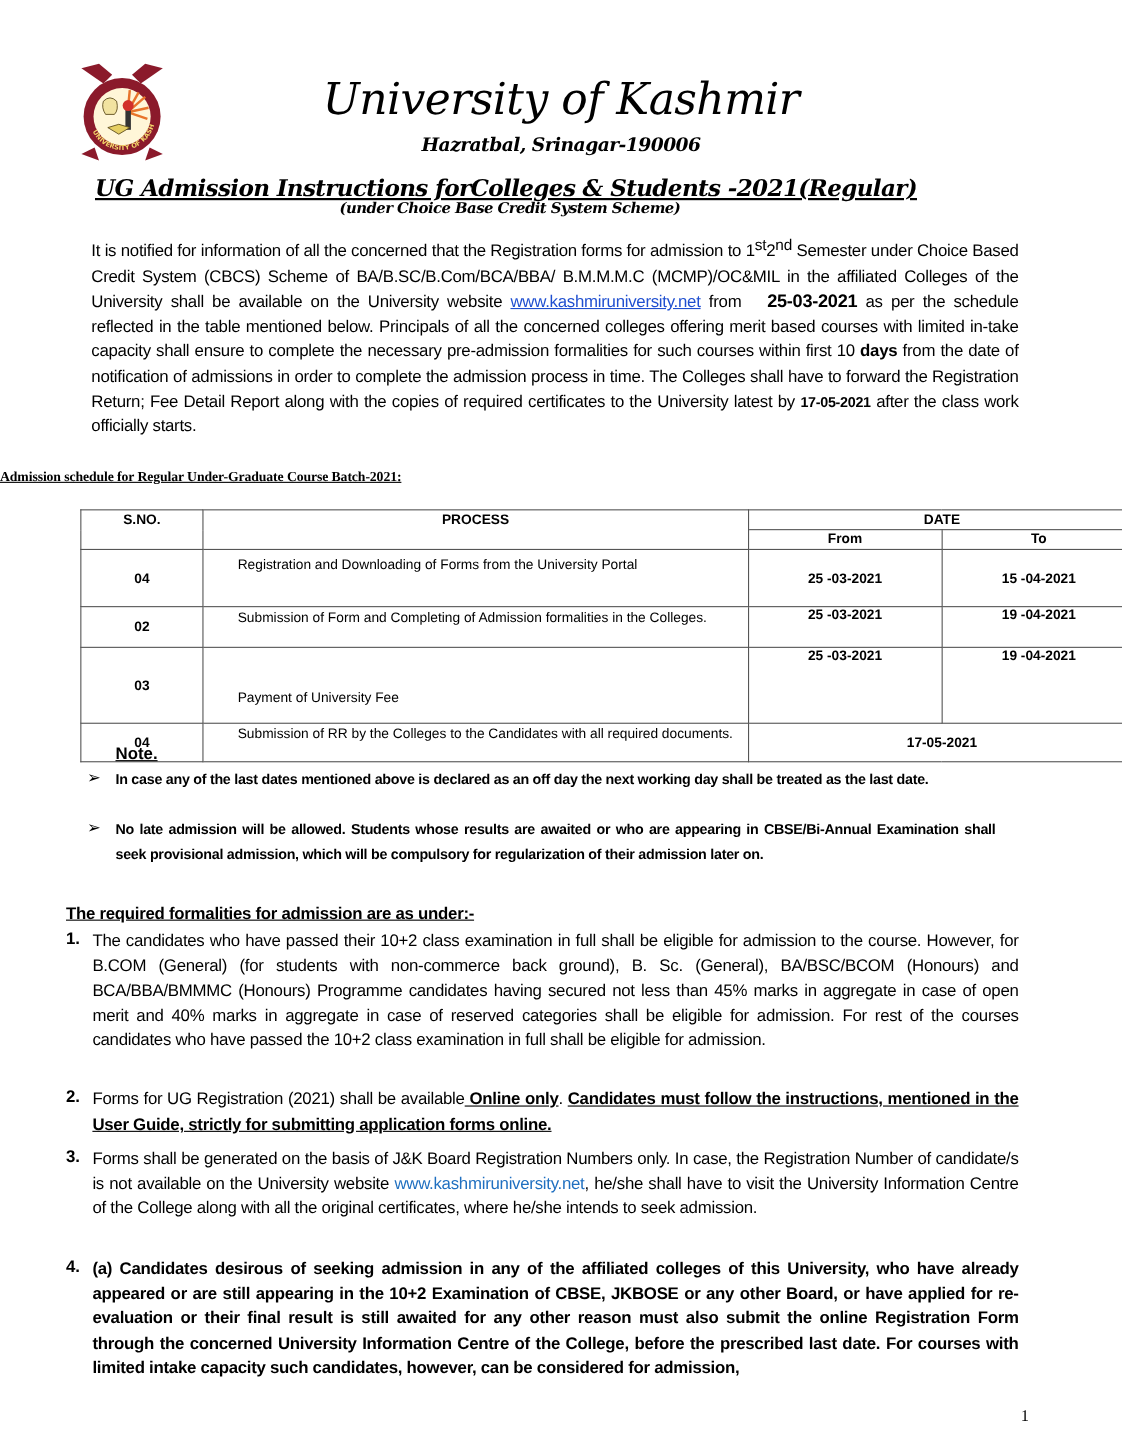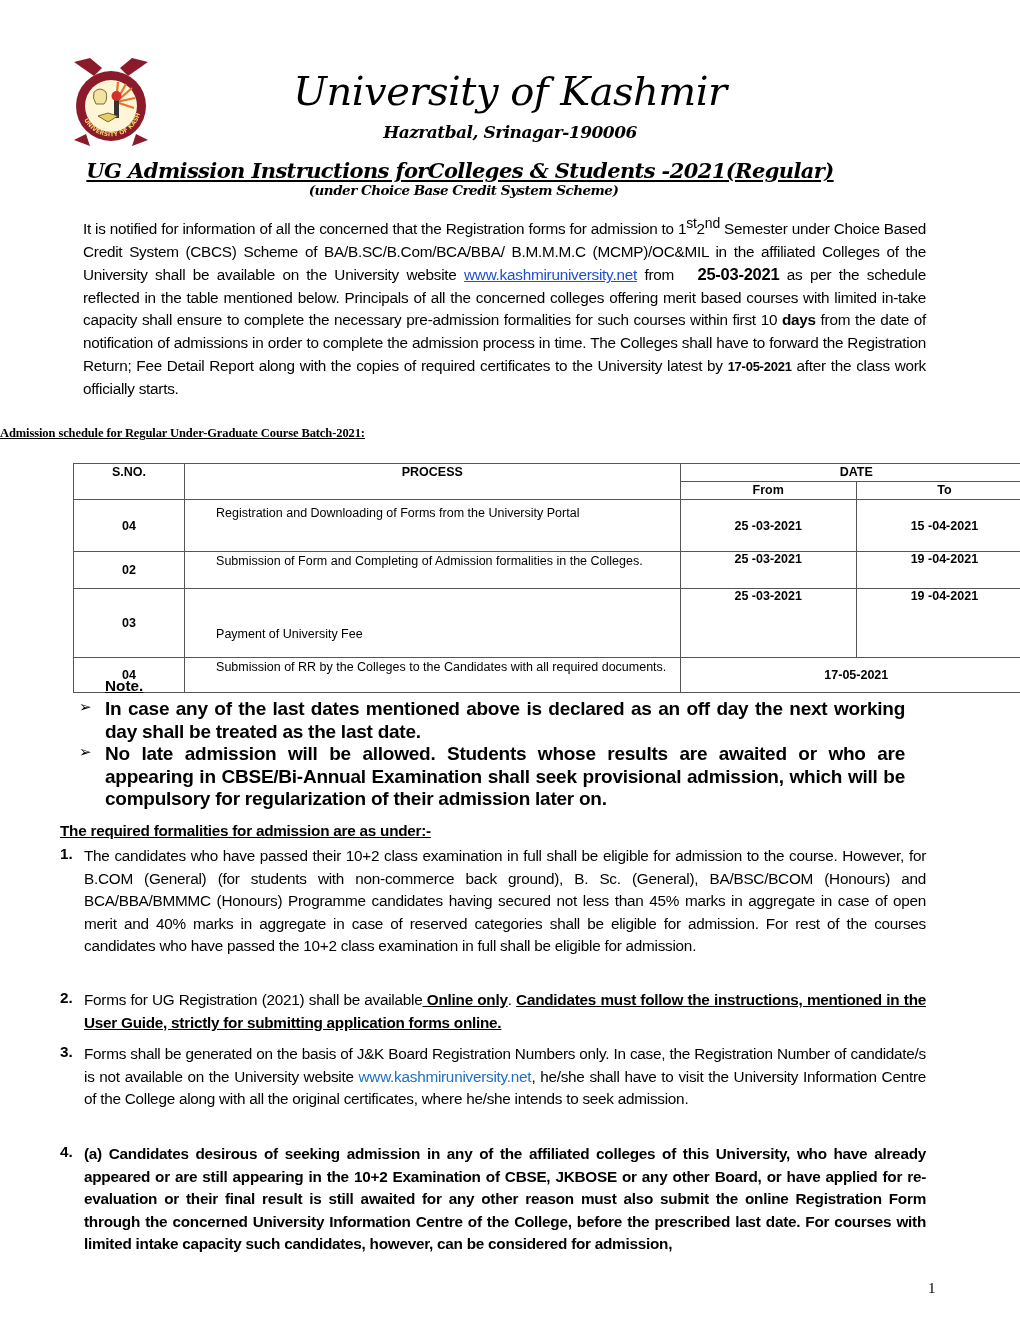--- a/index.html
+++ b/index.html
@@ -41,21 +41,21 @@
   table.sched td.proc { width: 426px; padding-left: 31px; line-height: 18px; }
   table.sched td.d { text-align: center; font-weight: bold; width: 152px; }
   .r1 td { height: 47px; }
   .r2 td { height: 36px; }
   .r3 td { height: 46px; }
   .r4 td { height: 34px; }
 
   
   .note-label { left: 105px; top: 677px; font-weight: bold; font-size: 15.3px; text-decoration: underline; }
   .bullet { left: 79px; font-size: 15px; }
-  .bullet-text { left: 105px; width: 800px; font-size: 19px; line-height: 22.6px; font-weight: bold; text-align: justify; letter-spacing: -0.25px; }
+  .bullet-text { left: 105px; width: 800px; font-size: 13px; line-height: 22.6px; font-weight: bold; text-align: justify; letter-spacing: -0.25px; }
 
   .req-title { left: 60px; top: 822px; font-weight: bold; font-size: 15.3px; letter-spacing: -0.25px; text-decoration: underline; }
   .num { left: 60px; font-weight: bold; font-size: 15.3px; }
   .item { left: 84px; width: 842px; font-size: 15.3px; line-height: 22.6px; text-align: justify; letter-spacing: -0.25px; }
   .item.bold { font-weight: bold; }
   u.bu { font-weight: bold; text-decoration: underline; }
 
   .page-num { left: 928px; top: 1280px; font-family: "Liberation Serif", serif; font-size: 15px; }
 </style>
 </head>

